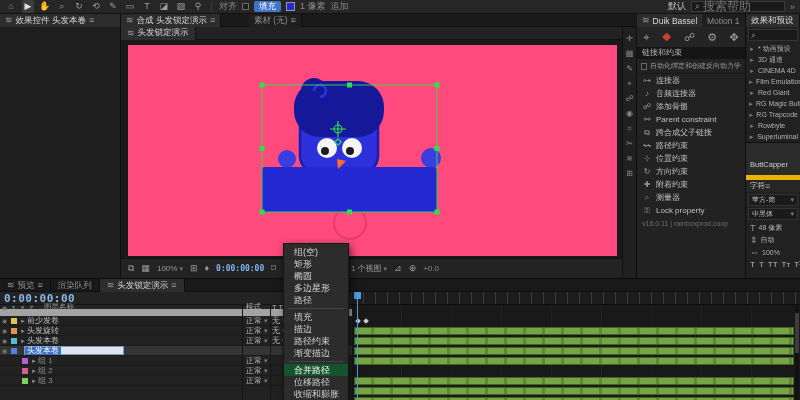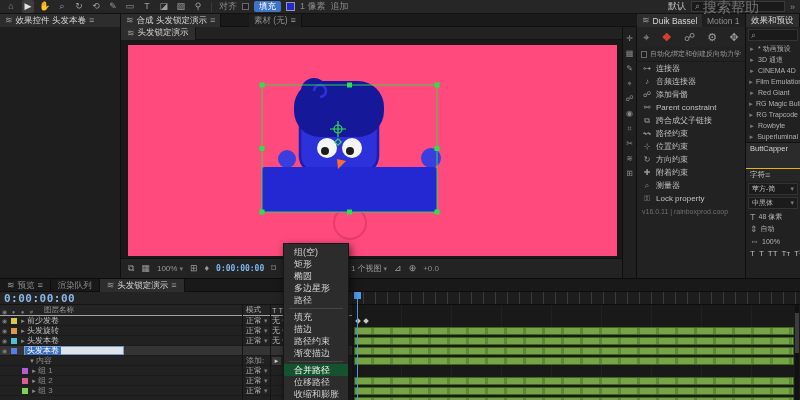--- a/index.html
+++ b/index.html
@@ -13,21 +13,21 @@
 
   
   .topbar{left:0;top:0;width:800px;height:14px;background:#262626;border-bottom:1px solid #121212;display:flex;align-items:center;gap:5px;padding:0 5px}
   .tool{width:12px;text-align:center;color:#9f9f9f;font-size:9px;line-height:13px}
   .tool.active{background:#3d3d3d;color:#e2e2e2;border-radius:2px}
   .tsep{width:1px;height:10px;background:#3a3a3a;margin:0 2px}
   .cb{width:7px;height:7px;border:1px solid #6a6a6a;background:#1e1e1e;display:inline-block}
   .fill-btn{background:#3f74c8;color:#fff;padding:0 5px;height:11px;line-height:11px;border-radius:2px;font-size:8.5px}
   .swatch{width:9px;height:9px;background:#2428d2;border:1px solid #9a9a9a;display:inline-block}
   .search{display:flex;align-items:center;gap:3px;background:#1a1a1a;border:1px solid #3a3a3a;height:11px;padding:0 3px}
-  .search input{background:transparent;border:none;outline:none;color:#bbb;font-size:14px;width:78px;font-family:Liberation Sans, sans-serif}
+  .search input{background:transparent;border:none;outline:none;color:#bbb;font-size:12px;width:78px;font-family:Liberation Serif, serif}
 
   
   .tabrow{left:0;top:14px;width:800px;height:13px;background:#1a1a1a;border-bottom:1px solid #101010}
   .ptab{position:absolute;top:0;height:13px;display:flex;align-items:center;gap:3px;padding:0 5px;font-size:8.5px;color:#8f8f8f;border-right:1px solid #101010;background:#1f1f1f;white-space:nowrap;overflow:hidden}
   .ptab.active{background:#2d2d2d;color:#d8d8d8}
 
   
   .leftpanel{left:0;top:27px;width:121px;height:251px;background:#1e1e1e;border-right:1px solid #0e0e0e}
 
   
@@ -51,34 +51,34 @@
   .sectbar{height:12px;background:#151515;color:#b8b8b8;font-size:8px;line-height:12px;padding-left:5px}
   .autorow{display:flex;align-items:center;gap:3px;height:15px;padding:0 4px;font-size:7px;color:#9a9a9a;white-space:nowrap;overflow:hidden;border-bottom:1px solid #1a1a1a}
   .dbtn{display:flex;align-items:center;gap:4px;height:13px;padding:0 5px;font-size:8px;color:#c0c0c0;white-space:nowrap;overflow:hidden}
   .dbtn .ic{width:10px;font-size:8px}
   .duikfoot{font-size:7px;color:#6f6f6f;padding:3px 5px;white-space:nowrap;overflow:hidden}
 
   .rightcol{left:746px;top:27px;width:54px;height:251px;background:#212121;overflow:hidden}
   .epsearch{display:flex;align-items:center;gap:2px;height:12px;margin:2px;background:#1a1a1a;border:1px solid #333;padding:0 2px}
   .epcat{display:flex;align-items:center;gap:2px;height:11px;padding:0 2px;font-size:7px;color:#b2b2b2;white-space:nowrap;overflow:hidden}
   .epcat .tw{font-size:6px;color:#7a7a7a}
-  .bctab{height:27px;background:#2b2b2b;color:#cfcfcf;font-size:7.5px;line-height:12px;padding:0 4px;border-top:1px solid #111;border-bottom:1px solid #eab308;white-space:nowrap;overflow:hidden}
+  .bctab{height:16px;background:#2b2b2b;color:#cfcfcf;font-size:7.5px;line-height:12px;padding:16px 4px;border-top:1px solid #111;border-bottom:5px solid #eab308;white-space:nowrap;overflow:hidden}
   .chhead{height:12px;display:flex;align-items:center;justify-content:flex-start;padding:0 4px;font-size:7.5px;color:#c8c8c8;background:#262626}
   .chfield{display:flex;align-items:center;justify-content:space-between;height:12px;margin:2px;background:#1b1b1b;border:1px solid #333;padding:0 3px;font-size:7px;color:#c2c2c2;white-space:nowrap;overflow:hidden}
   .chrow{display:flex;align-items:center;gap:3px;height:12px;padding:0 4px;font-size:7px;color:#b2b2b2;white-space:nowrap;overflow:hidden}
   .ttoggles{display:flex;align-items:center;gap:4px;height:13px;padding:0 4px;font-size:8px;color:#bdbdbd}
 
   
   .timeline{left:0;top:278px;width:800px;height:122px;background:#1f1f1f;border-top:1px solid #0c0c0c;overflow:hidden}
   .tltabs{position:absolute;left:0;top:0;width:800px;height:13px;background:#191919;display:flex;border-bottom:1px solid #0e0e0e}
   .tltab{height:13px;display:flex;align-items:center;gap:3px;padding:0 7px;font-size:8.5px;color:#8f8f8f;border-right:1px solid #0e0e0e}
   .tltab.active{background:#2d2d2d;color:#d8d8d8}
   .tcrow{position:absolute;left:0;top:13px;width:352px;height:13px;background:#232323;display:flex;align-items:center;border-bottom:1px solid #141414}
   .bigtc{color:#8ab8ea;font-size:11px;font-weight:bold;font-family:"DejaVu Sans Mono",monospace;padding-left:4px;letter-spacing:.5px}
-  .tlhead{position:absolute;left:0;top:26px;width:352px;height:11px;background:#242424;border-bottom:1px solid #a3a3a3;display:flex;align-items:flex-end;font-size:7.5px;color:#9a9a9a}
+  .tlhead{position:absolute;left:0;top:26px;width:352px;height:11px;background:#242424;border-bottom:7px solid #a3a3a3;display:flex;align-items:center;font-size:7.5px;color:#9a9a9a}
   .rows{position:absolute;left:0;top:37px;width:352px;height:85px;background:#212121}
   .trow{position:relative;height:10px;display:flex;align-items:center;font-size:8px;color:#bfbfbf;border-bottom:1px solid #1b1b1b;white-space:nowrap}
   .trow.sel{background:#343434}
   .chip{width:6px;height:6px;display:inline-block;margin:0 2px}
   .tw{color:#8a8a8a;font-size:6px;width:8px;text-align:center}
   .eyec{color:#7e7e7e;font-size:6px;width:9px;text-align:center}
   .modecell{position:absolute;left:246px;color:#b5b5b5}
   .tmcell{position:absolute;left:272px;color:#b5b5b5}
   .coldiv{position:absolute;top:26px;height:96px;width:1px;background:#141414}
   .rename{position:absolute;left:24px;top:0;height:9px;width:100px;background:#dfe4ea;border:1px solid #7a9cc8;display:flex;align-items:center}
@@ -237,20 +237,21 @@
   </div>
 
   <div class="abs duik">
     <div class="duikicons">
       <span class="ic">⌖</span>
       <span class="ic red">❖</span>
       <span class="ic">☍</span>
       <span class="ic">⚙</span>
       <span class="ic">✥</span>
     </div>
+    <div class="sectbar">链接和约束</div>
     <div class="autorow">
       <span class="cb"></span>
       <span>自动化绑定和创建反向动力学</span>
     </div>
     <div class="dbtn">
         <span class="ic">⊶</span>
         <span>连接器</span>
       </div>
     <div class="dbtn">
         <span class="ic">♪</span>
@@ -434,27 +435,20 @@
       </div>
 
       <div class="trow sel">
         <span class="eyec">◉</span>
         <span class="chip" style="background:#5a7de0"></span>
         <div class="rename">
             <span>头发本卷</span>
           </div>
       </div>
 
-      <div class="trow">
-        <span style="width:28px"></span>
-        <span class="tw">▼</span>
-        <span class="dim">内容</span>
-        <span class="addlbl">添加:</span>
-        <span class="addbtn">►</span>
-      </div>
 
       <div class="trow">
         <span style="width:20px"></span>
         <span class="chip" style="background:#b45fd0"></span>
         <span class="tw">►</span>
         <span class="dim">组 1</span>
         <span class="modecell"><span>正常</span><span class="dd">▾</span></span>
       </div>
       <div class="trow">
         <span style="width:20px"></span>

